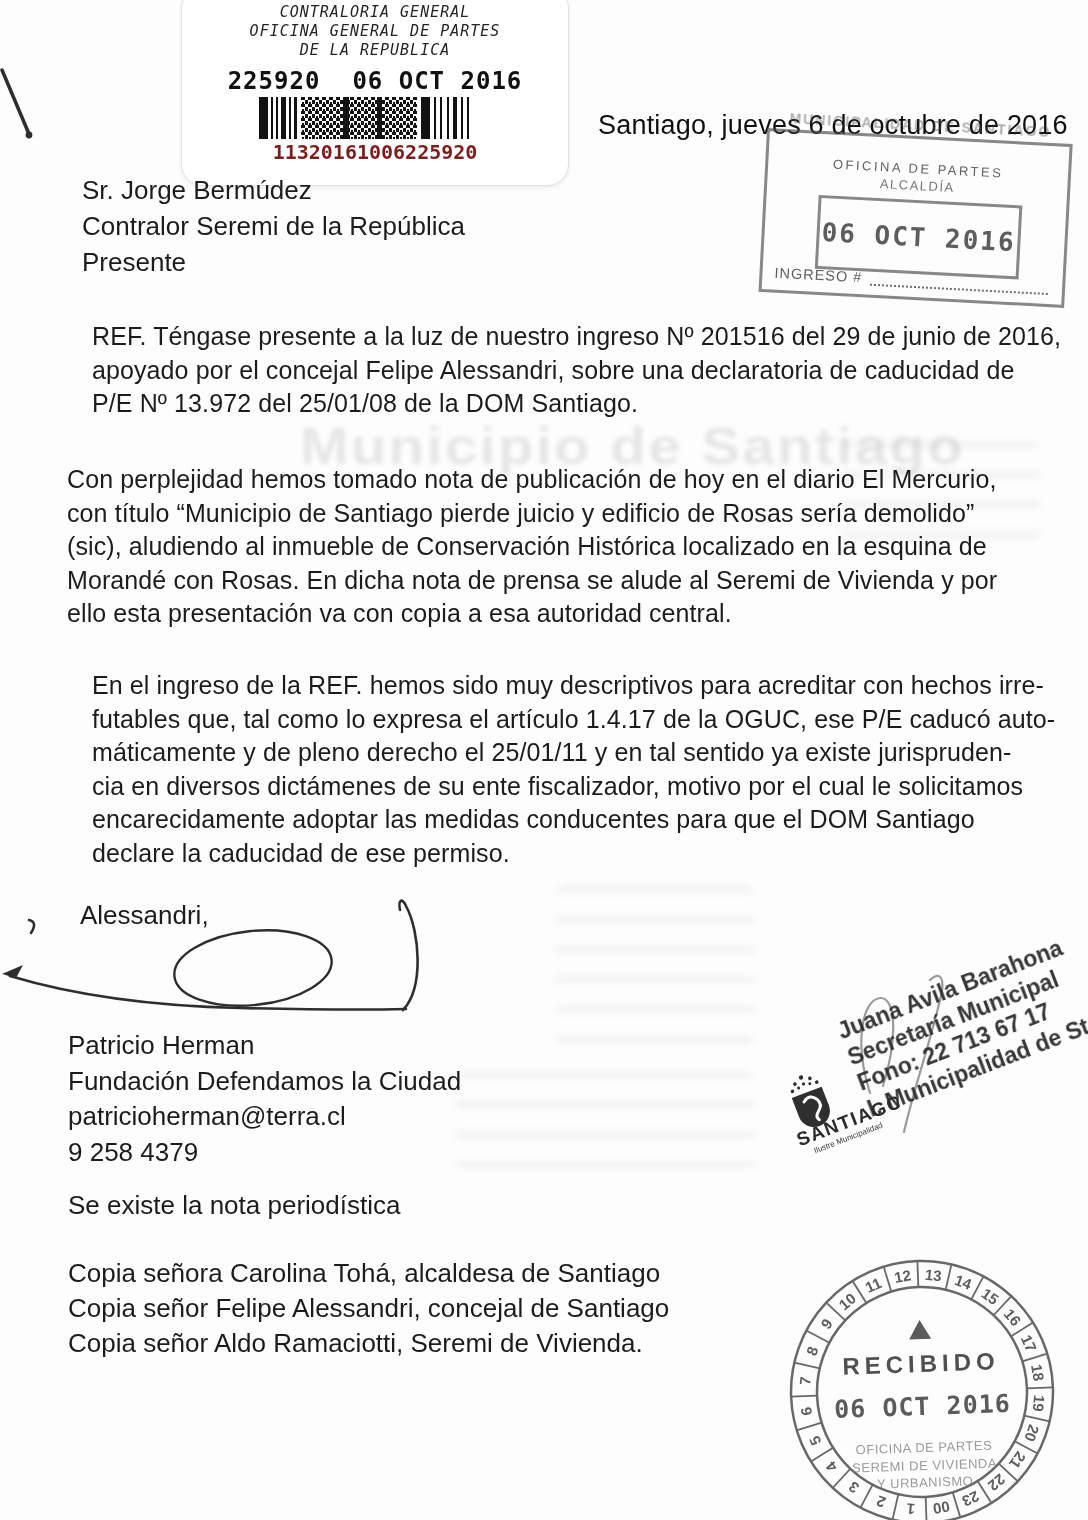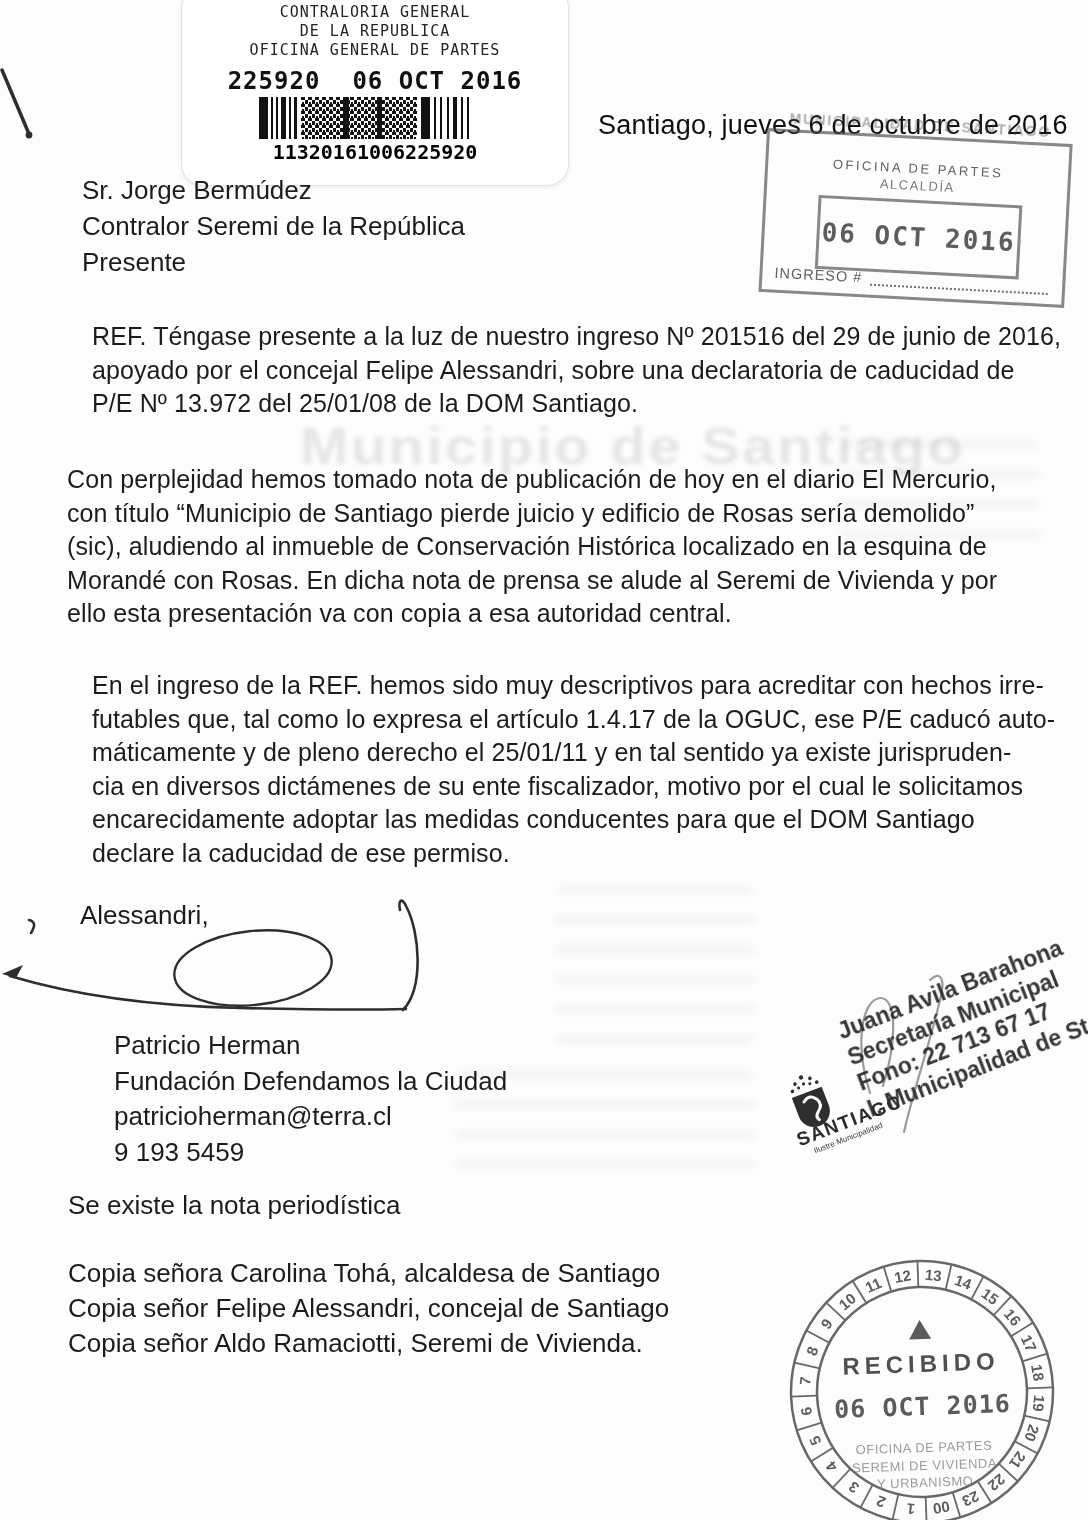--- a/index.html
+++ b/index.html
@@ -6,44 +6,44 @@
   .page{position:relative;width:1088px;height:1520px;background:#fdfdfd;overflow:hidden;
         font-family:"Liberation Sans",sans-serif;color:#1c1c1c;}
   .abs{position:absolute;}
   .para{font-size:25px;line-height:33.5px;white-space:pre-line;letter-spacing:.1px;}
 
   
   .reg-label{left:181px;top:-14px;width:388px;height:200px;background:#fff;
              border:1px solid #e2e2e2;border-radius:22px;box-shadow:0 2px 4px rgba(0,0,0,.07);
              text-align:center;padding-top:16px;box-sizing:border-box;}
   .reg-head{font-family:"DejaVu Sans Mono",monospace;font-size:15px;line-height:19px;
-            letter-spacing:1px;color:#242424;}
+            letter-spacing:1px;color:#242424;font-style:italic;}
   .reg-num-row{display:flex;justify-content:center;gap:32px;margin-top:7px;
                font-family:"DejaVu Sans Mono",monospace;font-weight:bold;font-size:24px;letter-spacing:1px;color:#111;}
-  .reg-digits{font-family:"DejaVu Sans Mono",monospace;font-weight:bold;font-size:20px;color:#000000;margin-top:1px;}
+  .reg-digits{font-family:"DejaVu Sans Mono",monospace;font-weight:bold;font-size:20px;color:#7f1d1d;margin-top:1px;}
 
   .dateline{left:598px;top:110px;font-size:27px;color:#101010;letter-spacing:.2px;}
 
   
   .alc-stamp{left:763px;top:120px;width:306px;height:180px;transform:rotate(3deg);color:#4b4b4b;opacity:.88;}
   .alc-border{position:absolute;left:0;right:0;top:16px;bottom:0;border:3px solid rgba(75,75,75,.75);}
   .alc-h1{position:absolute;top:-3px;left:0;right:0;text-align:center;font-weight:bold;font-size:14px;
           letter-spacing:2px;opacity:.5;filter:blur(.4px);white-space:nowrap;}
   .alc-l1{position:absolute;top:22px;left:0;right:0;text-align:center;font-size:13px;letter-spacing:2.5px;}
   .alc-l2{position:absolute;top:39px;left:0;right:0;text-align:center;font-size:13px;letter-spacing:1.5px;opacity:.85;}
   .alc-datebox{position:absolute;top:61px;left:52px;width:198px;height:68px;border:3px solid rgba(75,75,75,.75);
                display:flex;align-items:center;justify-content:center;
                font-family:"DejaVu Sans Mono",monospace;font-weight:bold;font-size:26px;letter-spacing:2px;color:#474747;}
   .alc-ingreso{position:absolute;bottom:9px;left:12px;right:14px;display:flex;align-items:flex-end;
                font-size:14.5px;letter-spacing:1px;}
   .alc-dots{flex:1;border-bottom:2px dotted #5d5d5d;margin-left:8px;height:12px;}
 
   .recipient{left:82px;top:172px;font-size:26px;line-height:36px;}
   .closing{left:80px;top:900px;font-size:26px;}
-  .sender{left:68px;top:1028px;font-size:26px;line-height:35.5px;margin-left:46px;}
+  .sender{left:68px;top:1028px;font-size:26px;line-height:35.5px;}
   .attach{left:68px;top:1190px;font-size:26px;}
   .copies{left:68px;top:1256px;font-size:26px;line-height:35px;}
 
   
   .ghost-head{left:300px;top:416px;font-weight:bold;font-size:52px;letter-spacing:2px;
               color:rgba(90,90,90,.14);filter:blur(2px);transform:scaleX(1.12);transform-origin:left;white-space:nowrap;}
   .ghost-blob{background:repeating-linear-gradient(to bottom,rgba(0,0,0,.05) 0 9px,transparent 9px 30px);
               filter:blur(3px);border-radius:10px;opacity:.7;}
 
   
@@ -71,22 +71,22 @@
 
 <div class="page">
 
   <svg class="abs" style="left:0;top:58px;" width="46" height="96" viewBox="0 0 46 96">
     <path class="ink" style="stroke-width:3.5" d="M2 12 L29 76"></path>
     <circle cx="29" cy="77" r="3.4" fill="#2e2e2e"></circle>
   </svg>
 
   <div class="abs reg-label">
     <div class="reg-head">CONTRALORIA GENERAL</div>
+    <div class="reg-head">OFICINA GENERAL DE PARTES</div>
     <div class="reg-head">DE LA REPUBLICA</div>
-    <div class="reg-head">OFICINA GENERAL DE PARTES</div>
     <div class="reg-num-row">
       <span>225920</span>
       <span>06 OCT 2016</span>
     </div>
     <svg width="232" height="42" viewBox="0 0 232 42" style="margin:2px auto 0;display:block">
       <defs>
         <pattern id="bcn" width="7" height="7" patternUnits="userSpaceOnUse">
           <rect width="4" height="3" fill="#121212"></rect>
             <rect x="4" y="3" width="3" height="4" fill="#121212"></rect>
           <rect x="1" y="5" width="2" height="2" fill="#121212"></rect>
@@ -162,21 +162,21 @@
     <path d="M2 98 l21 -9 l-7 13 z" fill="#2e2e2e"></path>
     <path class="ink" d="M10 100 C 70 118, 150 130, 240 132 C 305 133.5, 365 134, 406 133"></path>
     <ellipse cx="253" cy="92" rx="79" ry="37" transform="rotate(-6 253 92)" fill="none" stroke="#2e2e2e" stroke-width="2.4"></ellipse>
     <path class="ink" d="M403 134 C 424 112, 420 56, 406 30 C 402 21, 398 24, 400 34"></path>
   </svg>
 
   <div class="abs sender">
     <div>Patricio Herman</div>
     <div>Fundación Defendamos la Ciudad</div>
     <div>patricioherman@terra.cl</div>
-    <div>9 193 5459</div>
+    <div>9 258 4379</div>
   </div>
 
   <div class="abs muni-stamp">
     <svg class="abs" style="left:0;top:0;" width="340" height="255" viewBox="0 0 340 255">
       <path class="gray-ink" d="M108 135 C 92 85, 100 42, 118 40 C 134 39, 136 80, 121 128"></path>
       <path class="gray-ink" d="M168 22 C 178 12, 184 20, 178 42 C 168 85, 152 130, 142 174"></path>
     </svg>
     <div class="muni-text">
       <div>Juana Avila Barahona</div>
       <div>Secretaría Municipal</div>

